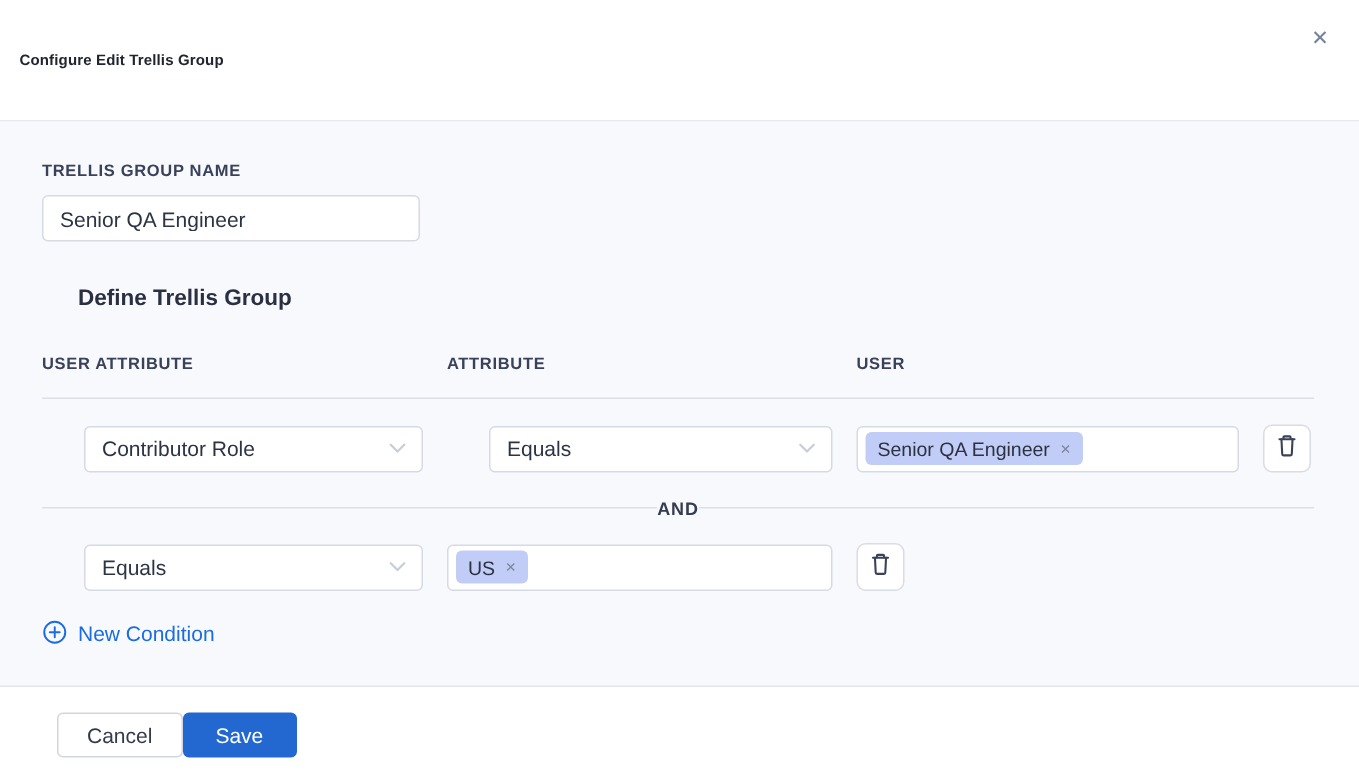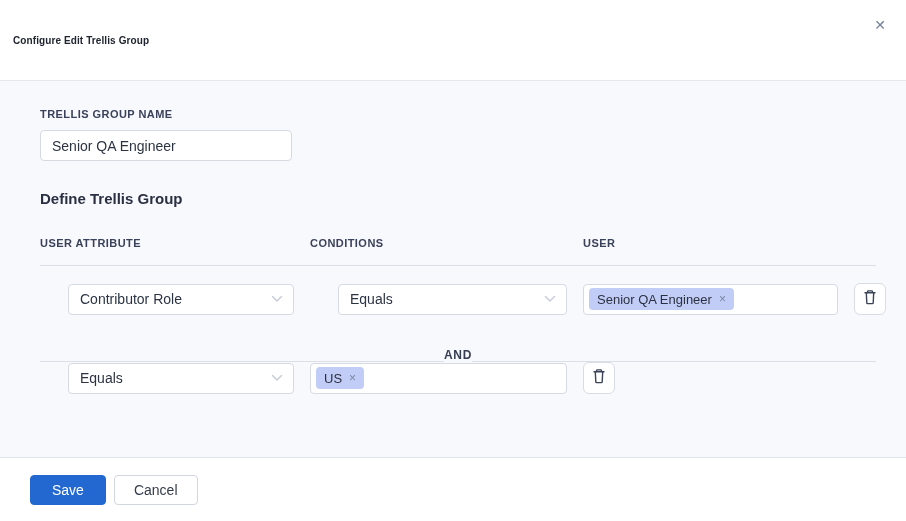--- a/index.html
+++ b/index.html
@@ -32,41 +32,41 @@
     font-size: 14px; color: #76819a;
     cursor: pointer; background: none; border: none;
     font-family: "Liberation Sans", sans-serif;
   }
 
   
   .modal-body {
     flex: 1 1 auto;
     background: #f8f9fd;
     border-bottom: 1px solid #e3e5ec;
-    padding: 27px 30px 0 40px;
+    padding: 27px 30px 0 28px;
   }
   .field-label {
     font-size: 11px; font-weight: 700; color: #3a415a;
     letter-spacing: 0.45px;
   }
   .name-input {
     display: block;
     width: 252px; height: 31px;
     margin-top: 10px;
     border: 1px solid #d6dae3;
     border-radius: 4px;
     background: #ffffff;
     padding: 0 11px;
     font-size: 14px; color: #2c3444;
     font-family: "Liberation Sans", sans-serif;
     outline: none;
   }
   .section-heading {
     margin-top: 29px;
-    font-size: 15px; font-weight: 700; color: #2a3042;
+    font-size: 15px; font-weight: 700; color: #2a3042; margin-left: 24px;
   }
 
   .cond-grid {
     display: grid;
     grid-template-columns: 254px 257px 255px 32px;
     column-gap: 16px;
     align-items: center;
   }
   .col-headers { margin-top: 30px; }
   .header-rule {
@@ -119,21 +119,21 @@
   .trash-btn {
     width: 32px; height: 32px;
     background: #ffffff;
     border: 1px solid #d9dce4;
     border-radius: 6px;
     display: flex; align-items: center; justify-content: center;
     cursor: pointer;
   }
 
   .and-divider {
-    display: flex; align-items: flex-end;
+    display: flex; align-items: center;
     height: 47px;
   }
   .and-divider .line { flex: 1; height: 1px; background: #dcdfe8; }
   .and-divider .and-text {
     font-size: 12px; font-weight: 700; color: #363d50;
     letter-spacing: 0.6px;
   }
 
   .new-condition {
     margin-top: 19px;
@@ -188,21 +188,21 @@
   <div class="modal-body">
 
     <div class="field-label">TRELLIS GROUP NAME</div>
     <input class="name-input" type="text" value="Senior QA Engineer" style="">
 
     <div class="section-heading">Define Trellis Group</div>
 
     
     <div class="cond-grid col-headers">
       <div class="field-label">USER ATTRIBUTE</div>
-      <div class="field-label">CONDITIONS</div>
+      <div class="field-label">ATTRIBUTE</div>
       <div class="field-label">USER</div>
       <div></div>
     </div>
     <hr class="header-rule">
 
     
     <div class="cond-grid cond-row">
       <div class="select-box">
         <span>Contributor Role</span>
         <span class="chevron">
@@ -264,21 +264,30 @@
           <svg width="16" height="17" viewBox="0 0 16 17" fill="none" stroke="#3a4257" stroke-width="1.4" stroke-linecap="round" stroke-linejoin="round">
             <path d="M5.6 3.6 V2.6 C5.6 2.2 5.9 1.9 6.3 1.9 H9.7 C10.1 1.9 10.4 2.2 10.4 2.6 V3.6"></path>
             <path d="M3 3.8 H13"></path>
             <path d="M4.3 3.8 L4.8 13.7 C4.8 14.2 5.2 14.6 5.7 14.6 H10.3 C10.8 14.6 11.2 14.2 11.2 13.7 L11.7 3.8"></path>
           </svg>
         </span>
       </button>
     </div>
 
     
+    <div class="new-condition">
+      <span class="plus-icon">
+        <svg width="17" height="17" viewBox="0 0 17 17" fill="none" stroke="#1b6ce2" stroke-width="1.3" stroke-linecap="round">
+          <circle cx="8.5" cy="8.5" r="7"></circle>
+          <path d="M8.5 5.2 V11.8 M5.2 8.5 H11.8"></path>
+        </svg>
+      </span>
+      <span>New Condition</span>
+    </div>
 
   </div>
 
   <div class="modal-footer">
+    <button class="btn btn-secondary">Cancel</button>
     <button class="btn btn-primary">Save</button>
-    <button class="btn btn-secondary">Cancel</button>
   </div>
 
 </div>
 
 </body></html>

